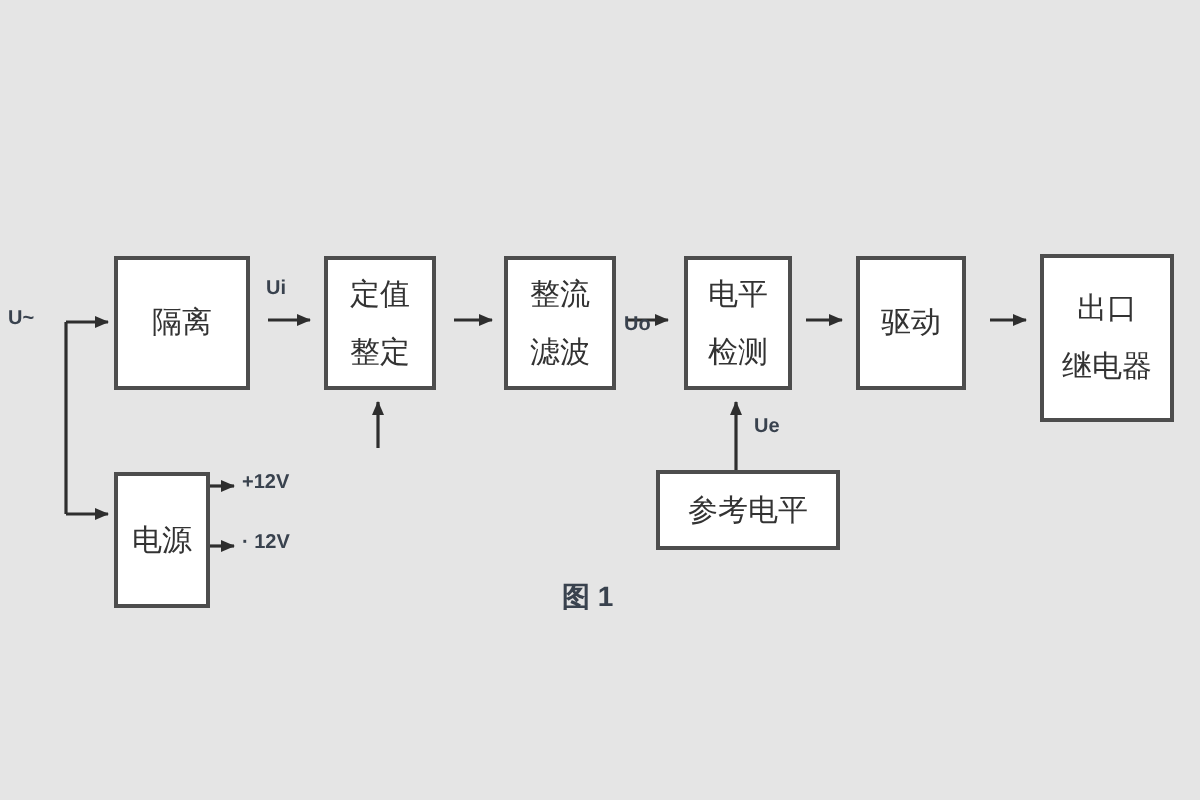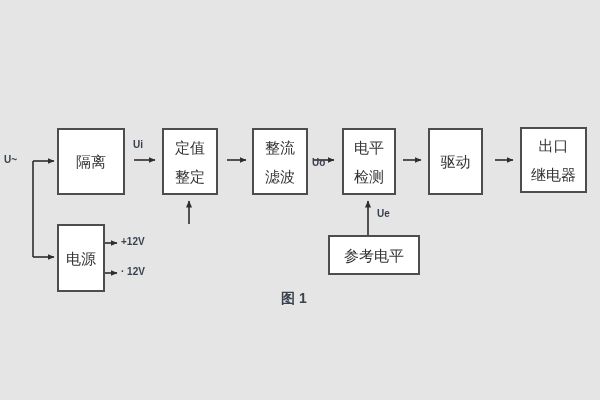--- a/index.html
+++ b/index.html
@@ -97,26 +97,26 @@
 
   <div class="block" style="left:342px; top:128px; width:54px; height:67px;">
     <span>电平</span>
     <span>检测</span>
   </div>
 
   <div class="block" style="left:428px; top:128px; width:55px; height:67px;">
     <span>驱动</span>
   </div>
 
-  <div class="block" style="left:520px; top:127px; width:67px; height:66px;">
+  <div class="block" style="left:520px; top:127px; width:67px; height:84px;">
     <span>出口</span>
     <span>继电器</span>
   </div>
 
-  <div class="block" style="left:57px; top:224px; width:48px; height:68px;">
+  <div class="block" style="left:57px; top:236px; width:48px; height:68px;">
     <span>电源</span>
   </div>
 
 
   <div class="block" style="left:328px; top:235px; width:92px; height:40px;">
     <span>参考电平</span>
   </div>
 
   <span class="sig" style="left:4px; top:154px;">U~</span>
   <span class="sig" style="left:133px; top:139px;">Ui</span>

